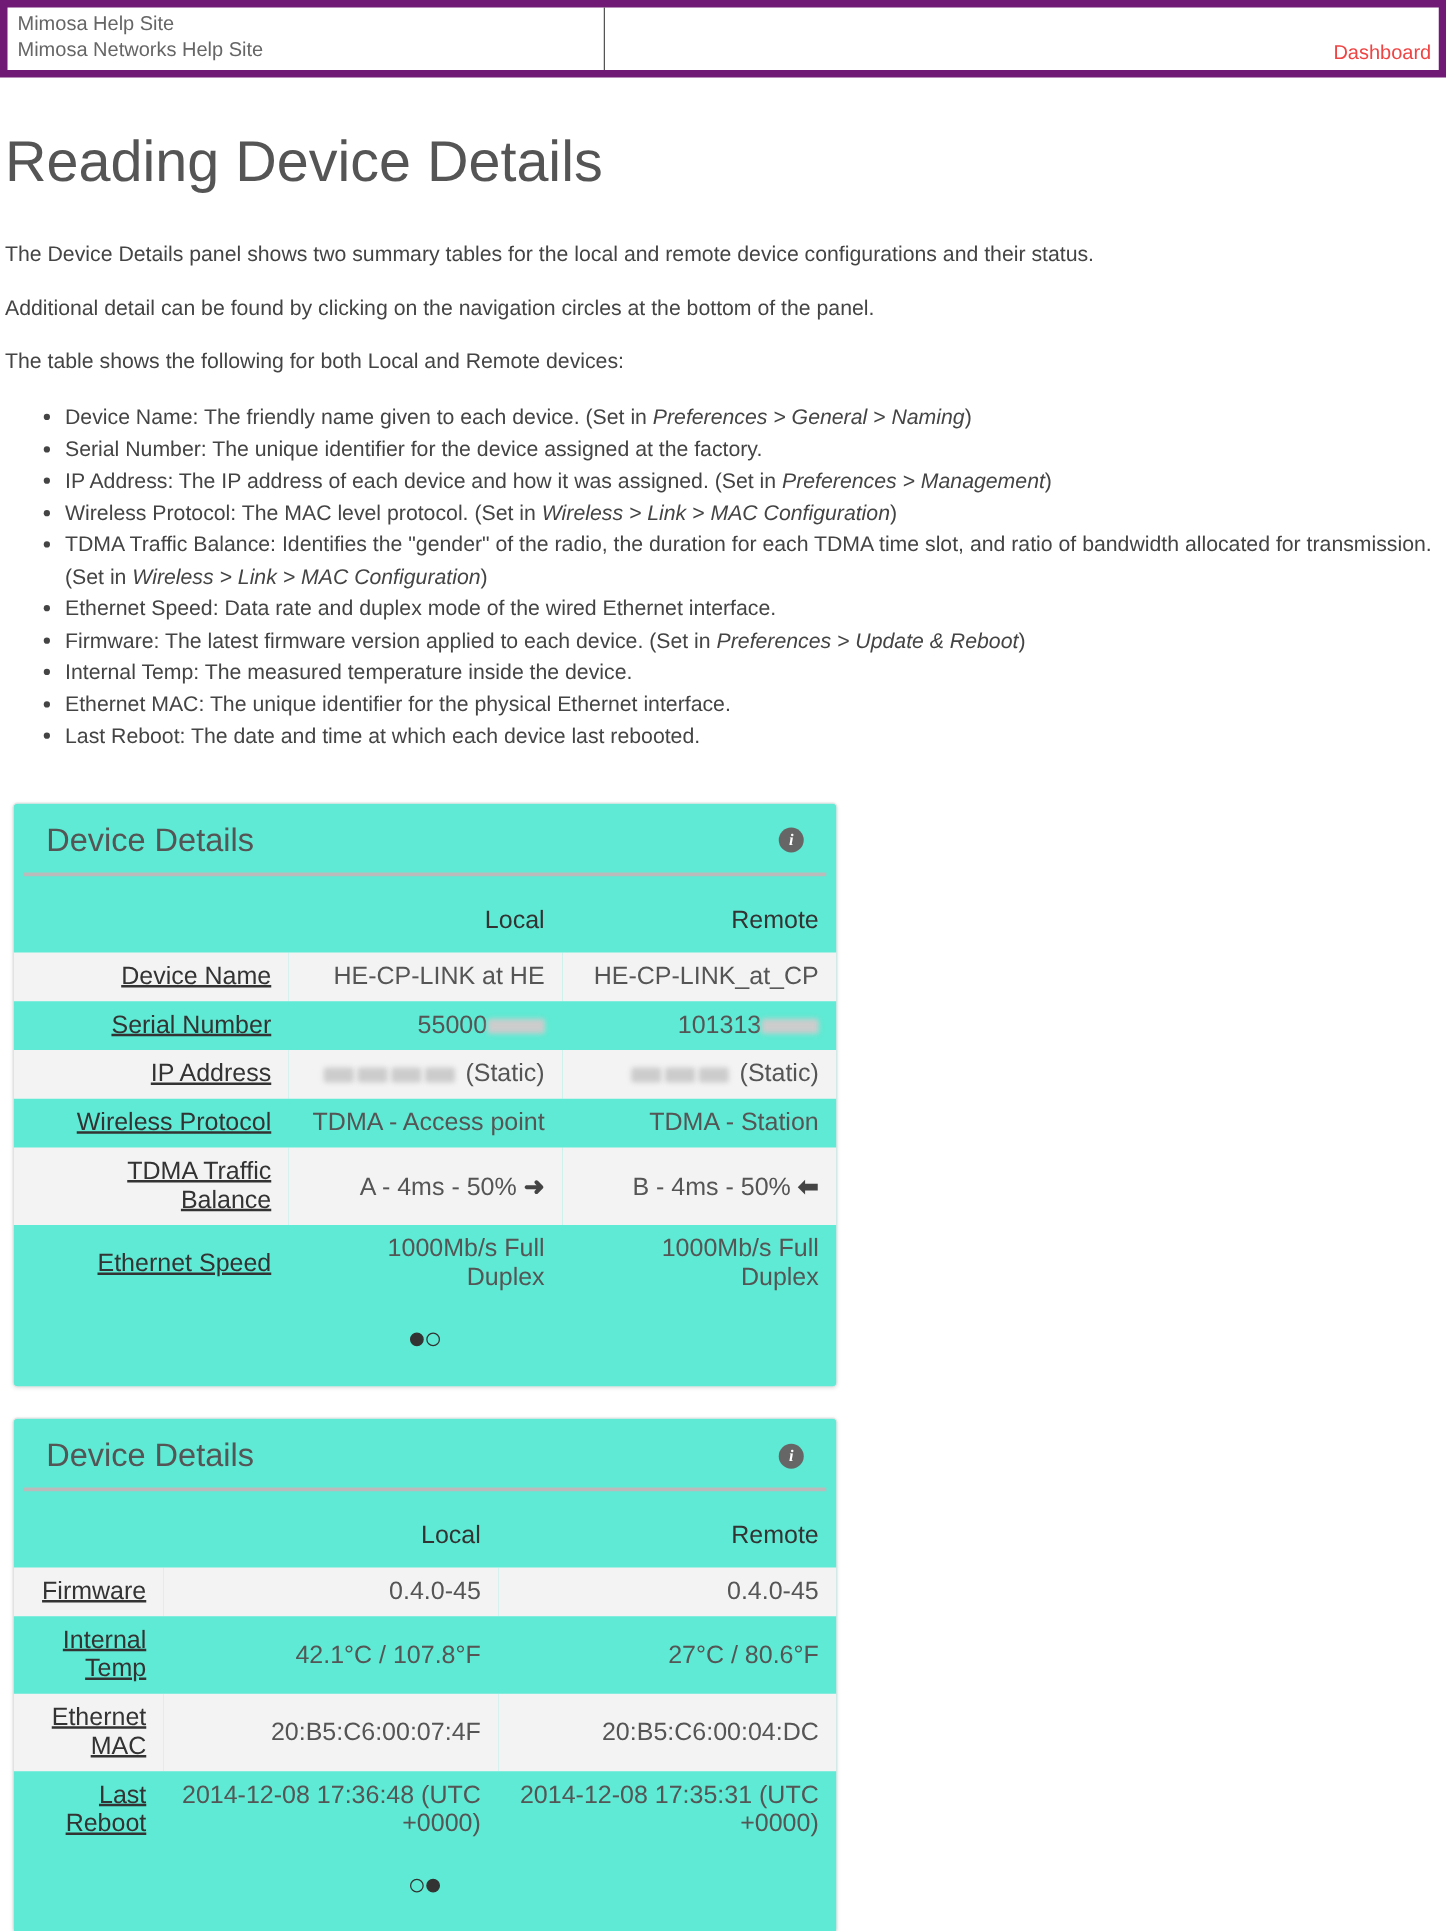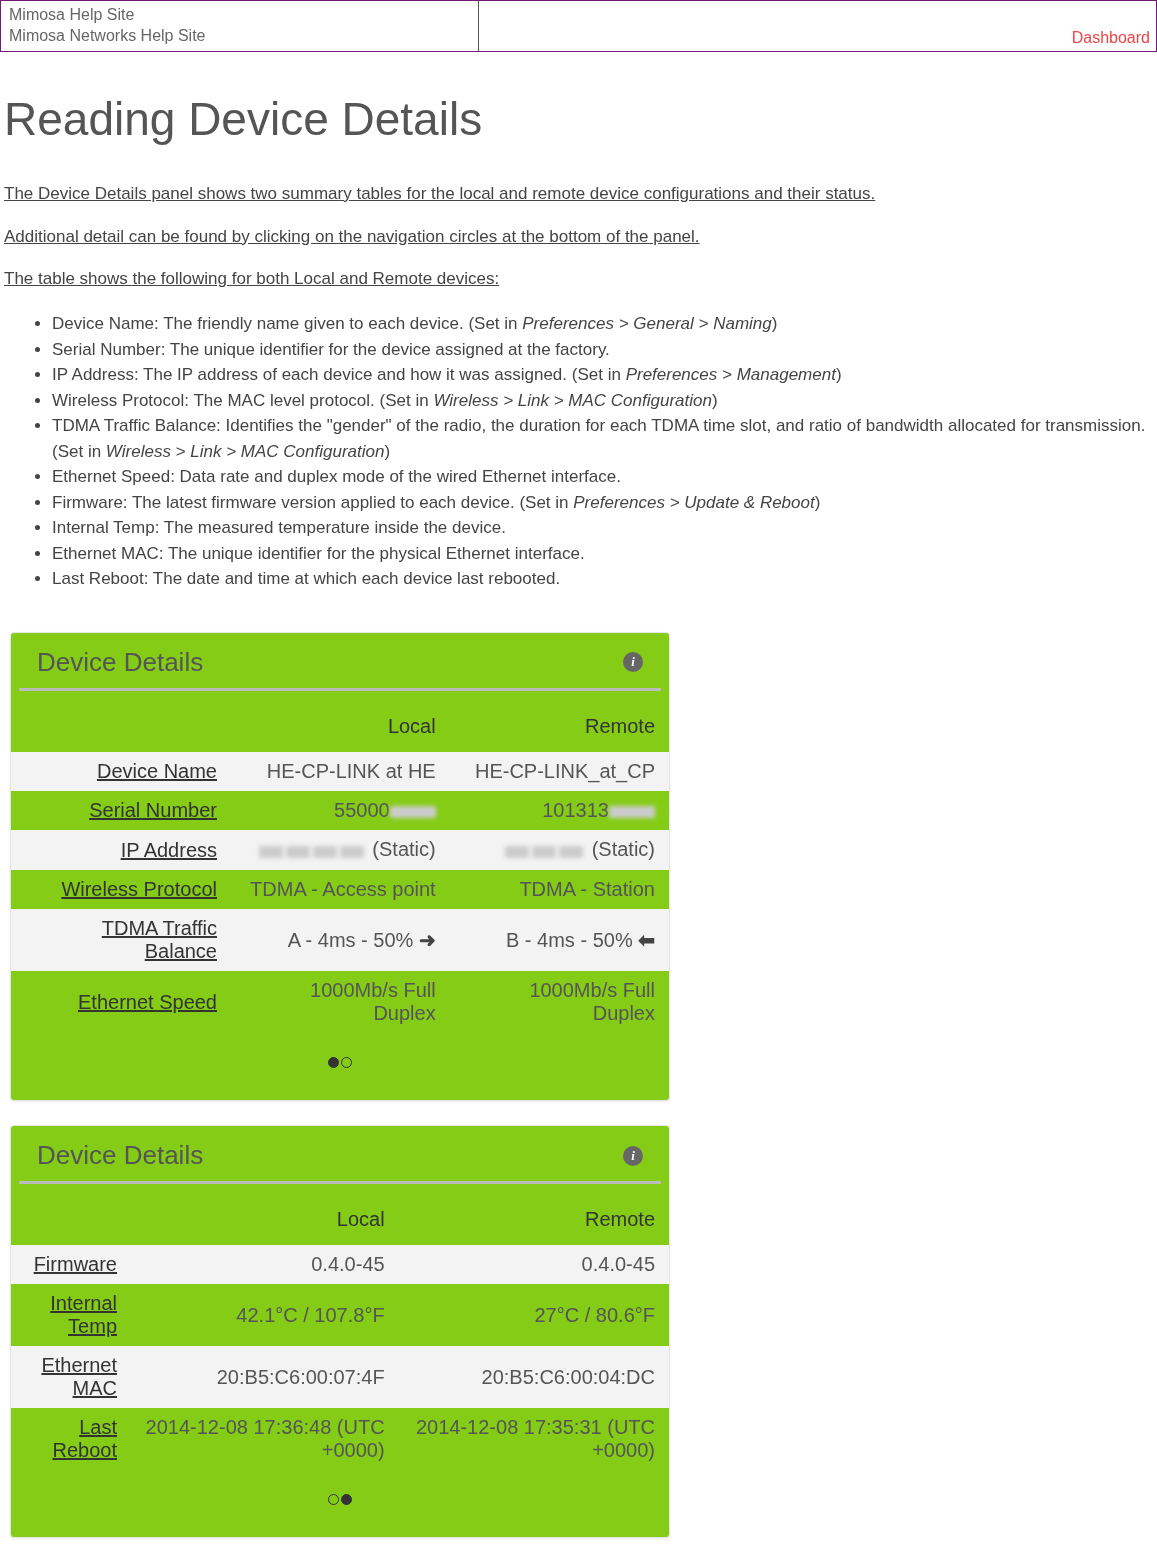--- a/index.html
+++ b/index.html
@@ -1,33 +1,33 @@
 <!DOCTYPE html>
 <html><head>
 <meta charset="utf-8">
 <style>
   * { box-sizing: border-box; margin: 0; padding: 0; }
   body { font-family: "Segoe UI", Arial, sans-serif; color: #333; background: #fff; width: 1157px; }
   
   
-  .hdr { display: flex; border: 1px solid #701a75; }
+  .hdr { display: flex; border: 6px solid #701a75; }
   .hdr-left { flex: 0 0 478px; border-right: 1px solid #555; padding: 4px 8px; color: #666; font-size: 16px; line-height: 1.3; }
   .hdr-right { flex: 1; display: flex; align-items: flex-end; justify-content: flex-end; padding: 4px 6px; color: #ef4444; font-size: 16px; }
   
   
   .main { padding: 0 4px; }
   h1 { font-size: 46px; font-weight: 400; color: #555; margin: 40px 0 37px 0; }
-  .intro { font-size: 17px; color: #444; margin-bottom: 20px; line-height: 1.35; text-decoration: underline; }
+  .intro { font-size: 17px; color: #444; margin-bottom: 20px; line-height: 1.35; }
   
   ul.fields { list-style: disc; padding-left: 48px; margin-bottom: 40px; }
   ul.fields li { font-size: 17px; color: #444; line-height: 1.5; }
   ul.fields em { font-style: italic; }
   
   
-  .panel { width: 660px; margin: 0 0 24px 6px; border: 1px solid #e5e5e5; border-radius: 4px; box-shadow: 0 1px 3px rgba(0,0,0,0.08); background: #84cc16; padding-bottom: 28px; }
+  .panel { width: 660px; margin: 0 0 24px 6px; border: 1px solid #e5e5e5; border-radius: 4px; box-shadow: 0 1px 3px rgba(0,0,0,0.08); background: #5eead4; padding-bottom: 28px; }
   .panel-hdr { display: flex; justify-content: space-between; align-items: center; padding: 14px 18px 10px 18px; border-bottom: 3px solid #bbb; margin: 0 8px; }
   .panel-title { font-size: 26px; font-weight: 400; color: #555; }
   .info-icon { width: 20px; height: 20px; border-radius: 50%; background: #666; color: #fff; font-size: 13px; font-weight: bold; display: inline-flex; align-items: center; justify-content: center; font-family: Georgia, serif; font-style: italic; }
   
   .tbl { width: 100%; border-collapse: collapse; margin-top: 10px; }
   .tbl th, .tbl td { text-align: right; padding: 8px 14px; font-size: 20px; color: #555; font-weight: 400; }
   .tbl th { color: #333; font-weight: 400; }
   .tbl thead th { color: #333; font-weight: 400; padding-top: 14px; padding-bottom: 14px; }
   .tbl tbody tr:nth-child(odd) { background: #f3f3f3; }
   .tbl .lab { color: #333; font-weight: 400; text-decoration: underline; }

